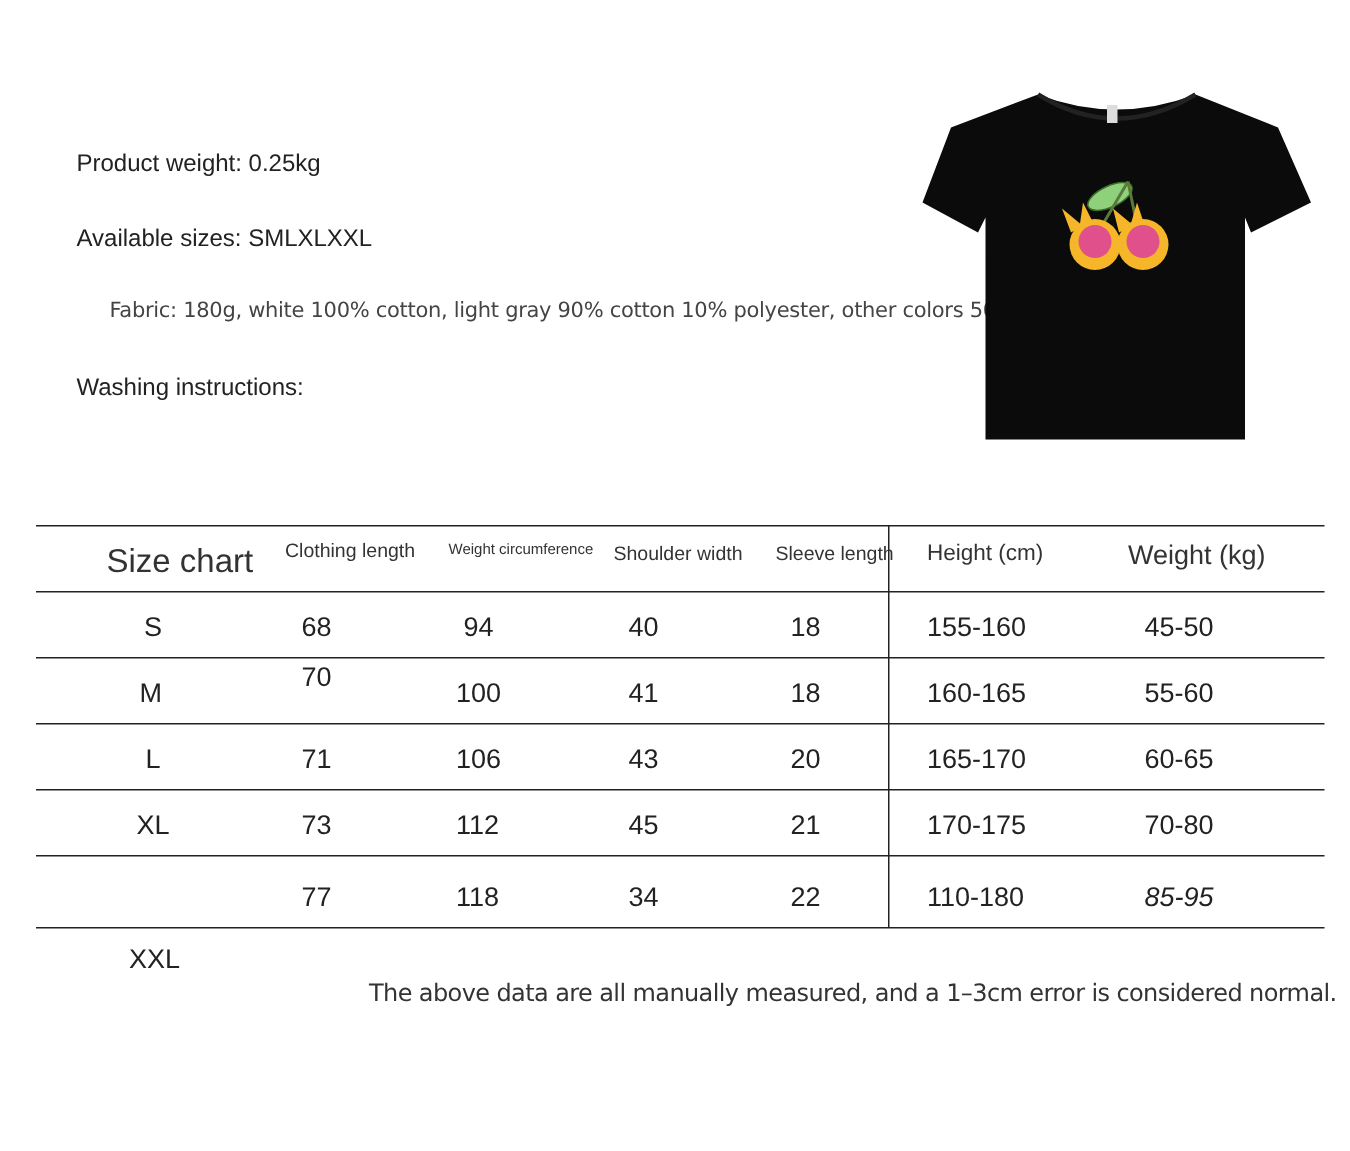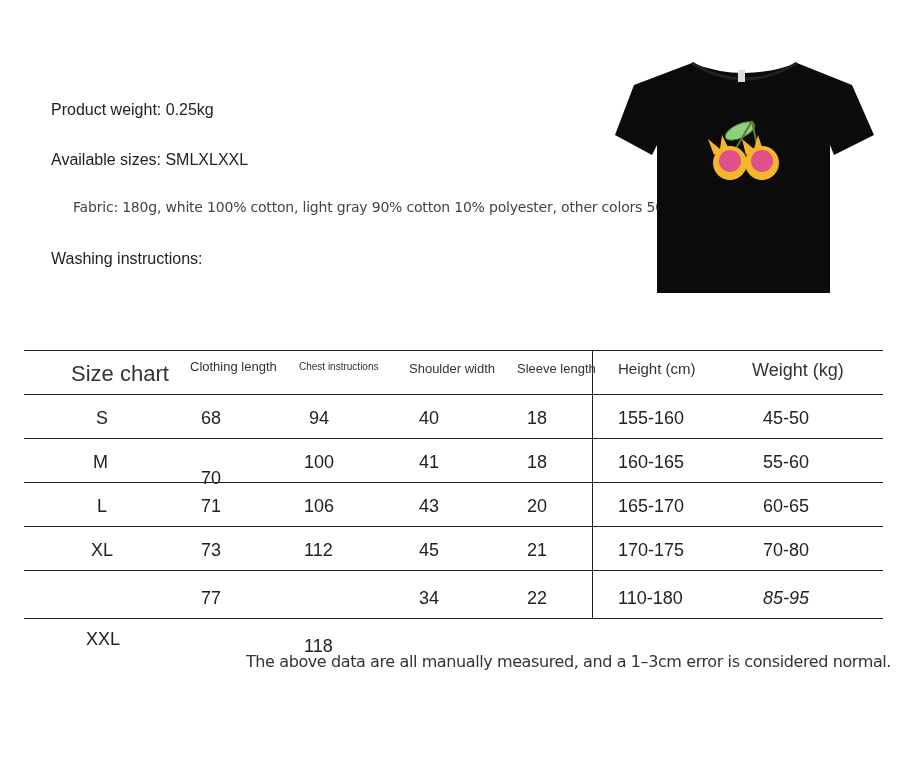--- a/index.html
+++ b/index.html
@@ -47,39 +47,39 @@
   <div class="hline" style="top:44px;"></div>
   <div class="hline" style="top:88px;"></div>
   <div class="hline" style="top:132px;"></div>
   <div class="hline" style="top:176px;"></div>
   <div class="hline" style="top:220px;"></div>
   <div class="hline" style="top:268px;"></div>
   <div class="vline"></div>
 
   <div class="hcell" style="left:47px;top:11px;font-size:22px;">Size chart</div>
   <div class="hcell" style="left:166px;top:9px;font-size:13px;">Clothing length</div>
-  <div class="hcell" style="left:275px;top:11px;font-size:10px;">Chest instructions</div>
+  <div class="hcell" style="left:275px;top:11px;font-size:10px;">Weight circumference</div>
   <div class="hcell" style="left:385px;top:11px;font-size:13px;">Shoulder width</div>
   <div class="hcell" style="left:493px;top:11px;font-size:13px;">Sleeve length</div>
   <div class="hcell" style="left:594px;top:10px;font-size:15px;">Height (cm)</div>
   <div class="hcell" style="left:728px;top:10px;font-size:18px;">Weight (kg)</div>
 
   <div>
     <div class="cell" style="left:72px;top:58px;">S</div>
     <div class="cell" style="left:177px;top:58px;">68</div>
     <div class="cell" style="left:285px;top:58px;">94</div>
     <div class="cell" style="left:395px;top:58px;">40</div>
     <div class="cell" style="left:503px;top:58px;">18</div>
     <div class="cell" style="left:594px;top:58px;">155-160</div>
     <div class="cell" style="left:739px;top:58px;">45-50</div>
   </div>
 
   <div>
     <div class="cell" style="left:69px;top:102px;">M</div>
-    <div class="cell" style="left:177px;top:118px;">70</div>
+    <div class="cell" style="left:177px;top:91px;">70</div>
     <div class="cell" style="left:280px;top:102px;">100</div>
     <div class="cell" style="left:395px;top:102px;">41</div>
     <div class="cell" style="left:503px;top:102px;">18</div>
     <div class="cell" style="left:594px;top:102px;">160-165</div>
     <div class="cell" style="left:739px;top:102px;">55-60</div>
   </div>
 
   <div>
     <div class="cell" style="left:73px;top:146px;">L</div>
     <div class="cell" style="left:177px;top:146px;">71</div>
@@ -96,21 +96,21 @@
     <div class="cell" style="left:280px;top:190px;">112</div>
     <div class="cell" style="left:395px;top:190px;">45</div>
     <div class="cell" style="left:503px;top:190px;">21</div>
     <div class="cell" style="left:594px;top:190px;">170-175</div>
     <div class="cell" style="left:739px;top:190px;">70-80</div>
   </div>
 
   <div>
     <div class="cell" style="left:62px;top:238px;margin-top:41px;">XXL</div>
     <div class="cell" style="left:177px;top:238px;">77</div>
-    <div class="cell" style="left:280px;top:238px;margin-top:48px;">118</div>
+    <div class="cell" style="left:280px;top:238px;">118</div>
     <div class="cell" style="left:395px;top:238px;">34</div>
     <div class="cell" style="left:503px;top:238px;">22</div>
     <div class="cell" style="left:594px;top:238px;">110-180</div>
     <div class="cell" style="left:739px;top:238px;font-style:italic;">85-95</div>
   </div>
 </div>
 
 <div class="abs note" style="left:246px;top:652px;">The above data are all manually measured, and a 1–3cm error is considered normal.</div>
 
 </body></html>

